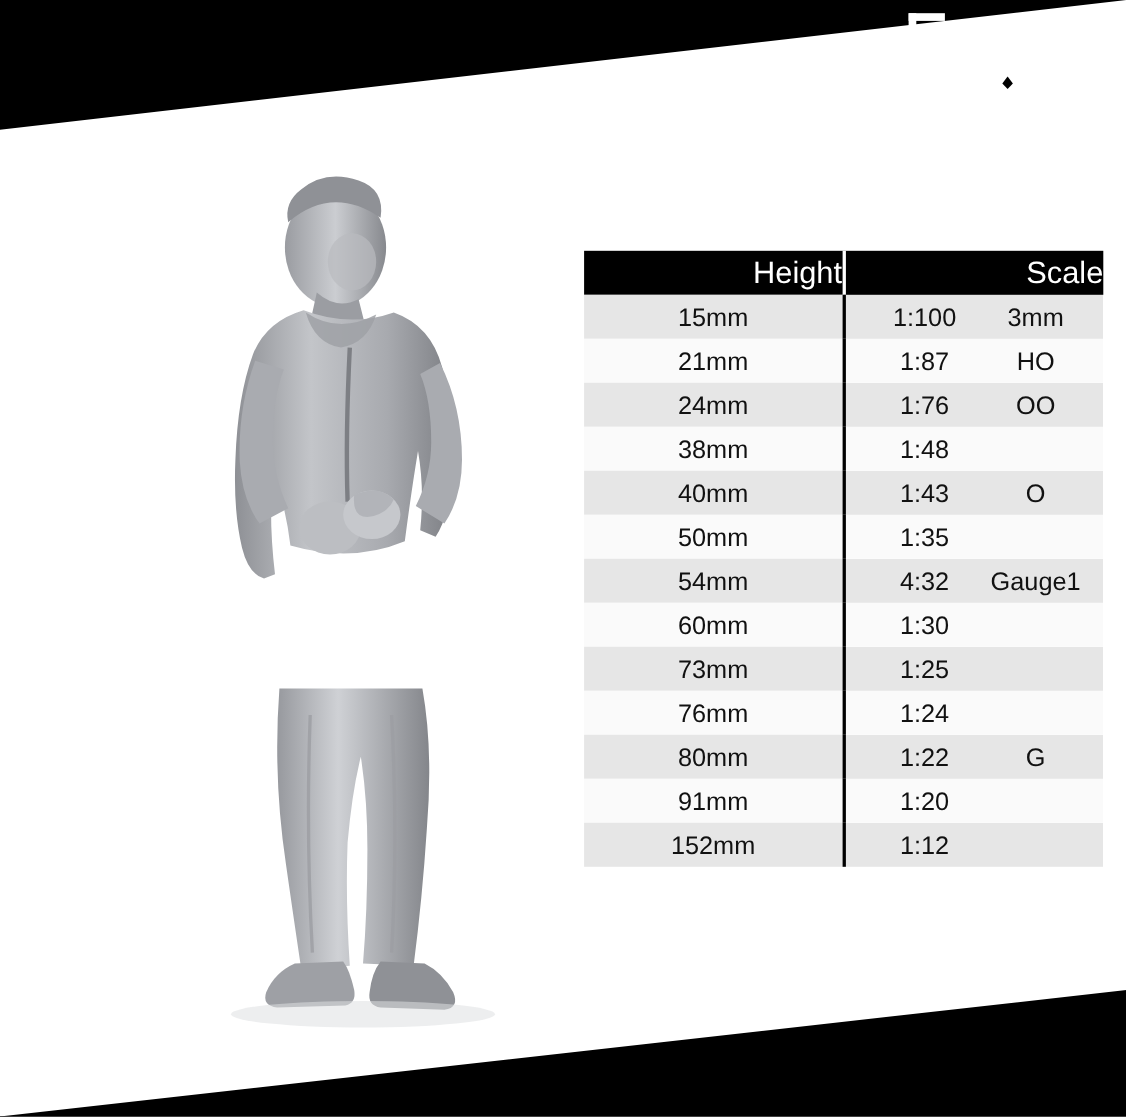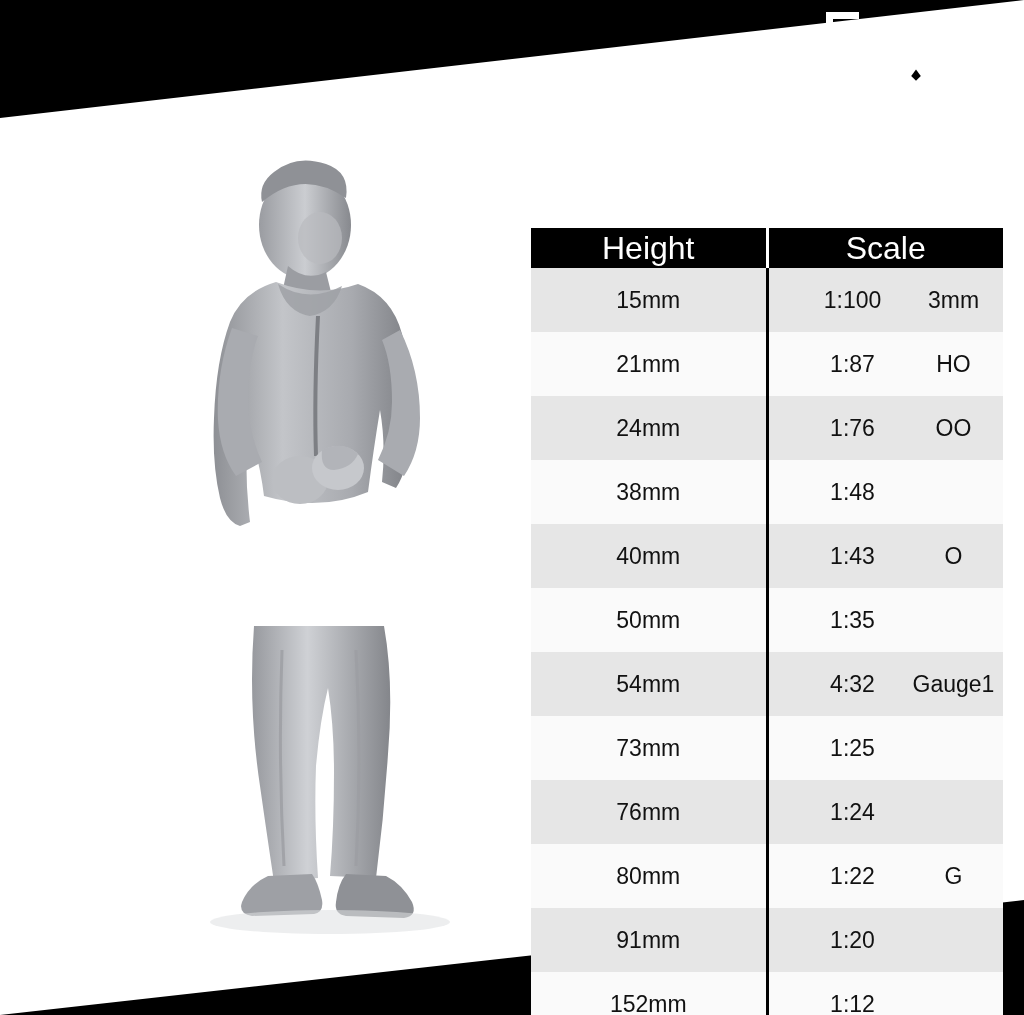--- a/index.html
+++ b/index.html
@@ -96,28 +96,28 @@
     z-index: 4;
     border-collapse: collapse;
     table-layout: fixed;
     font-size: 23px;
     color: #111;
   }
   #scale-table th {
     background: #000000;
     color: #ffffff;
     font-weight: normal;
-    font-size: 32px;
+    font-size: 28px;
     height: 40px;
-    text-align: center;
+    text-align: right;
     padding: 0;
   }
   #scale-table td {
     height: 40px;
-    padding: 12px;
+    padding: 0;
     text-align: center;
     vertical-align: middle;
     font-size: 23px;
   }
   #scale-table tbody tr:nth-child(odd) {
     background: #e6e6e6;
   }
   #scale-table tbody tr:nth-child(even) {
     background: #fafafa;
   }
@@ -312,20 +312,29 @@
       <tr>
         <td class="height-cell">54mm</td>
         <td class="scale-cell">
           <div class="scale-inner">
             <span class="scale-ratio">4:32</span>
             <span class="scale-alias">Gauge1</span>
           </div>
         </td>
       </tr>
       <tr>
+        <td class="height-cell">60mm</td>
+        <td class="scale-cell">
+          <div class="scale-inner">
+            <span class="scale-ratio">1:30</span>
+            <span class="scale-alias"></span>
+          </div>
+        </td>
+      </tr>
+      <tr>
         <td class="height-cell">73mm</td>
         <td class="scale-cell">
           <div class="scale-inner">
             <span class="scale-ratio">1:25</span>
             <span class="scale-alias"></span>
           </div>
         </td>
       </tr>
       <tr>
         <td class="height-cell">76mm</td>

